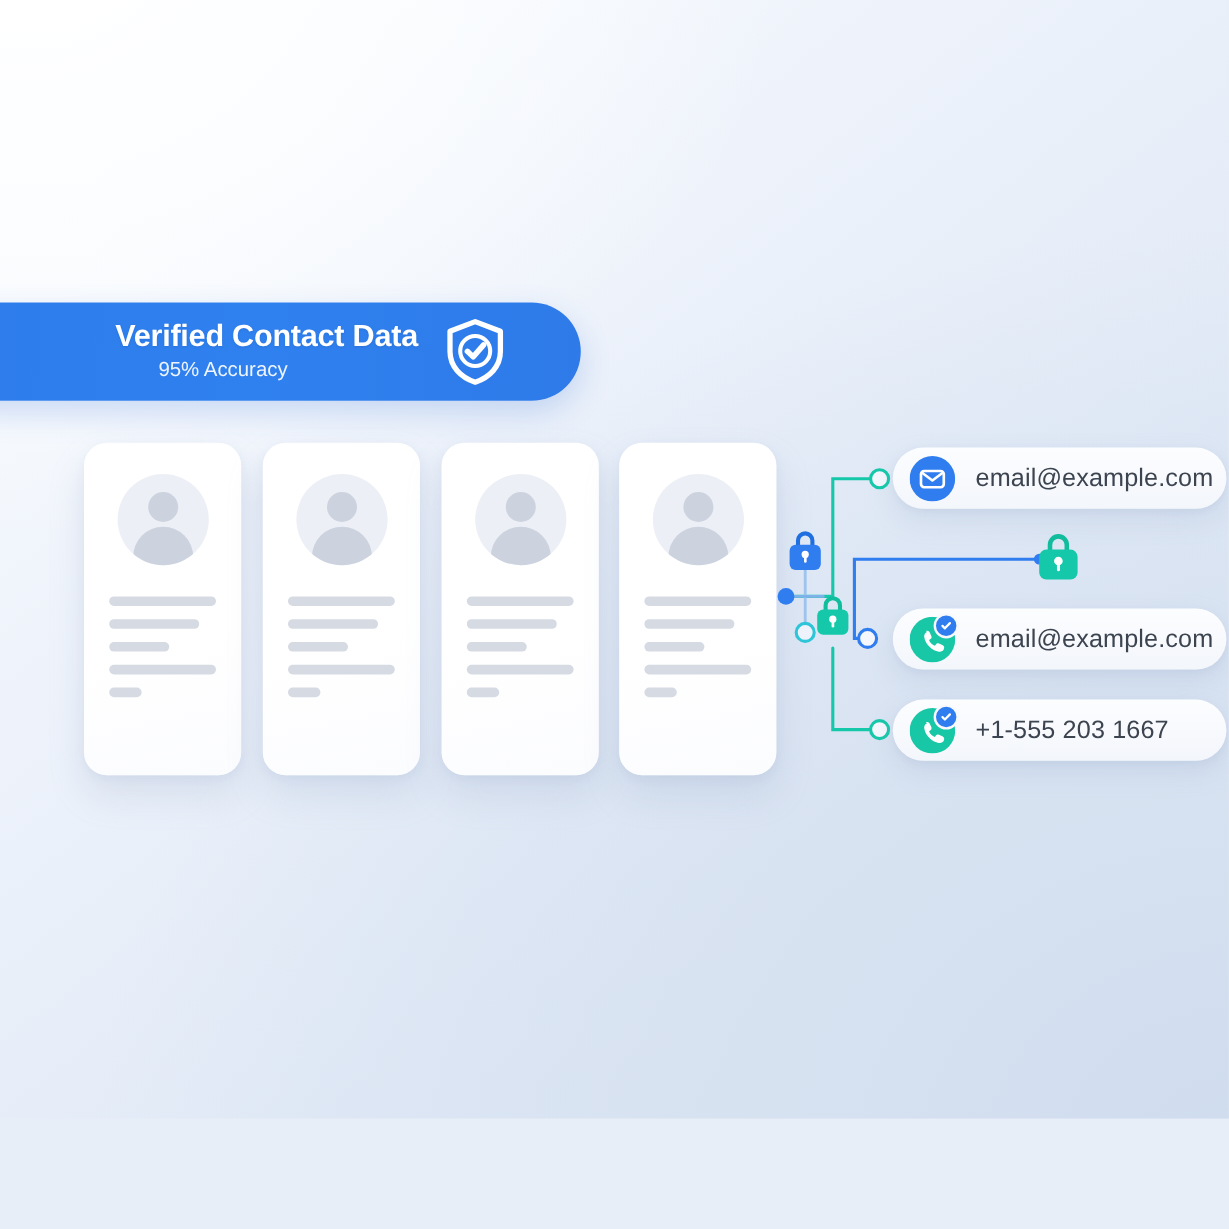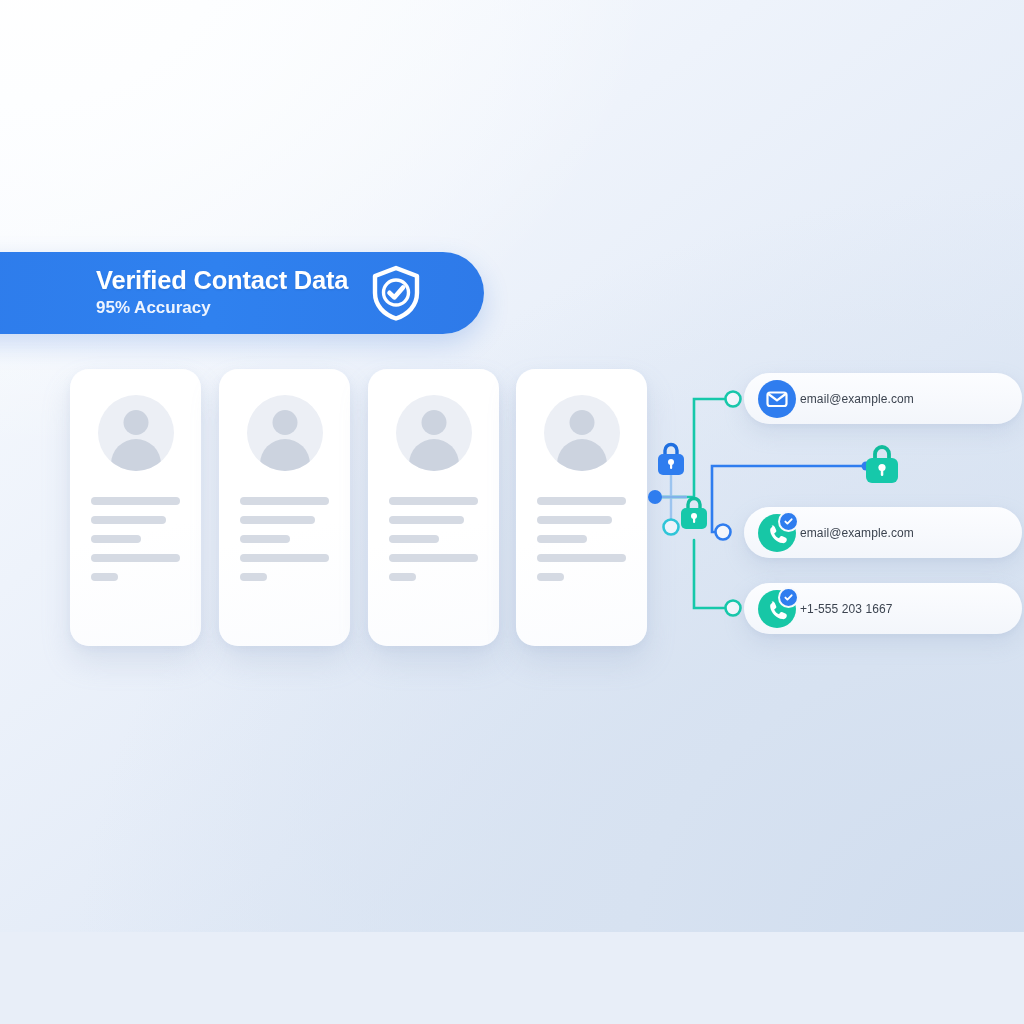--- a/index.html
+++ b/index.html
@@ -23,21 +23,21 @@
     border-radius:0 44px 44px 0;
     box-shadow:0 10px 26px rgba(45,110,215,.22);
     display:flex;align-items:center;
   }
   #banner-text{margin-left:130px;display:flex;flex-direction:column;justify-content:center;}
   #banner-title{
     color:#fff;font-size:25.5px;font-weight:700;letter-spacing:-.2px;line-height:1.12;
     text-shadow:0 1px 2px rgba(20,60,130,.18);
   }
   #banner-sub{
-    color:#eef4fe;font-size:17px;font-weight:700;line-height:1.35;margin-top:2px;
+    color:#eef4fe;font-size:17px;font-weight:400;line-height:1.35;margin-top:2px;margin-left:36px;
   }
   #shield-wrap{margin-left:22px;display:flex;align-items:center;justify-content:center;}
 
   
   .card{
     position:absolute;top:369px;width:131px;height:277px;
     background:linear-gradient(168deg,#ffffff 0%,#ffffff 58%,#fbfcfe 100%);
     border-radius:19px;
     box-shadow:0 16px 30px rgba(135,155,190,.20), 0 3px 8px rgba(140,160,195,.10);
   }
@@ -74,21 +74,21 @@
     position:absolute;height:51px;border-radius:26px;
     background:linear-gradient(180deg,#fcfdff 0%,#f3f6fb 100%);
     box-shadow:0 9px 22px rgba(140,160,195,.20), 0 2px 5px rgba(140,160,195,.10);
     display:flex;align-items:center;padding-left:14px;padding-right:24px;
   }
   #chip-email{left:744px;top:373px;width:240px;}
   #chip-phone-email{left:744px;top:507px;width:240px;}
   #chip-phone{left:744px;top:583px;width:240px;}
   .chip-icon{position:relative;width:38px;height:38px;flex:0 0 38px;}
   .chip-label{
-    margin-left:4px;font-size:12px;color:#3c4450;letter-spacing:.1px;white-space:nowrap;
+    margin-left:17px;font-size:21px;color:#3c4450;letter-spacing:.1px;white-space:nowrap;
   }
   .badge{
     position:absolute;right:-3px;top:-3px;width:17px;height:17px;border-radius:50%;
     background:#2f7def;border:2px solid #f7f9fd;
     display:flex;align-items:center;justify-content:center;
   }
 
   
   #sparkle{position:absolute;left:938px;top:938px;width:60px;height:60px;}
 </style>

